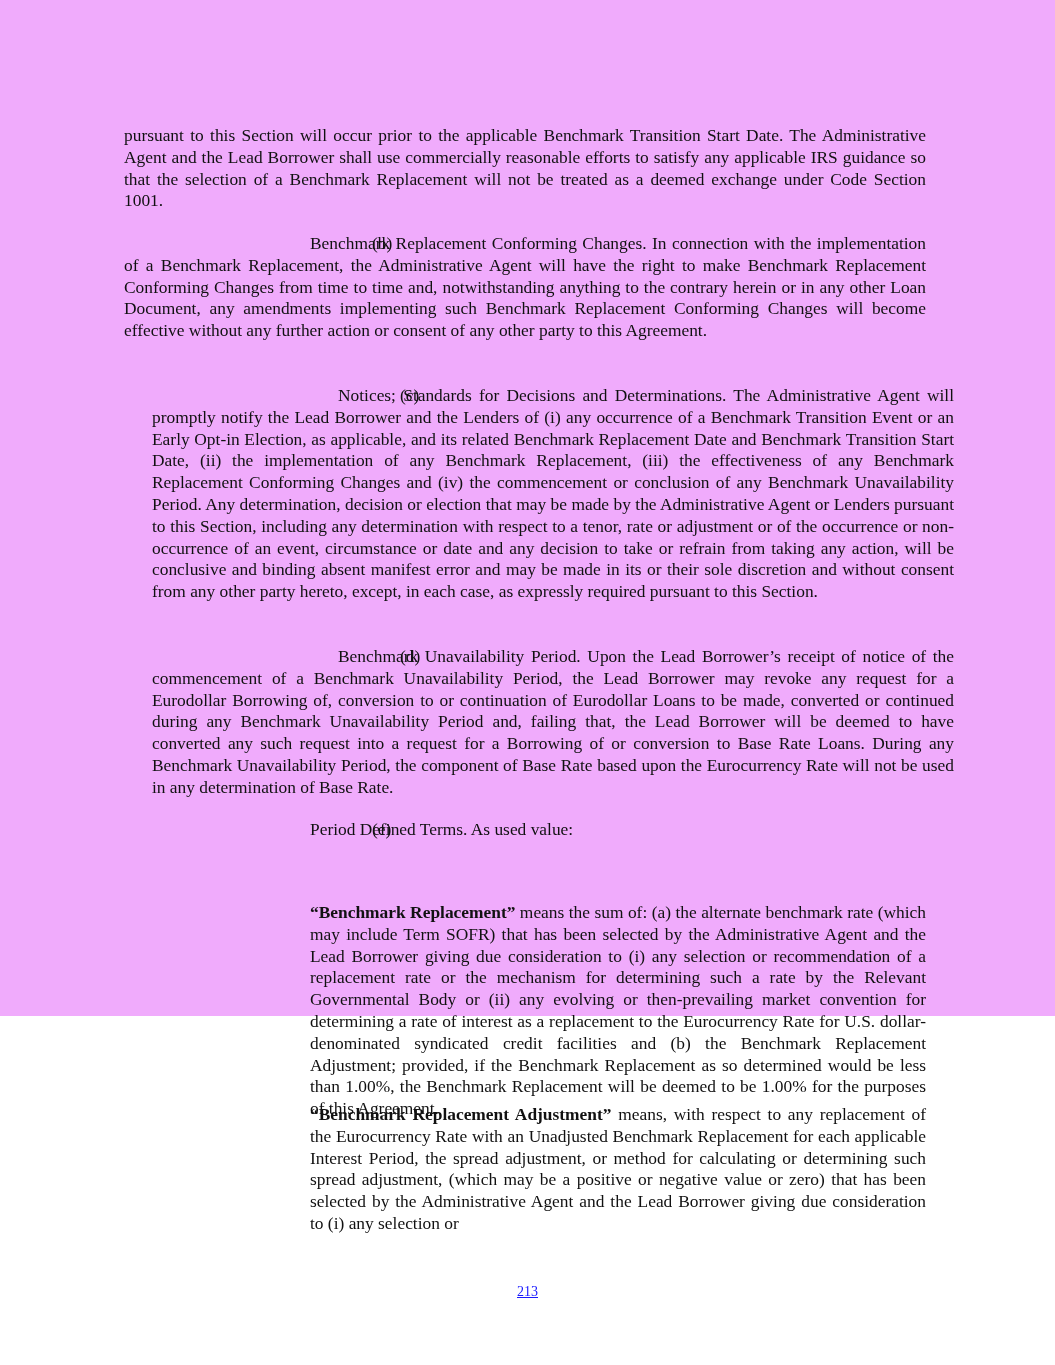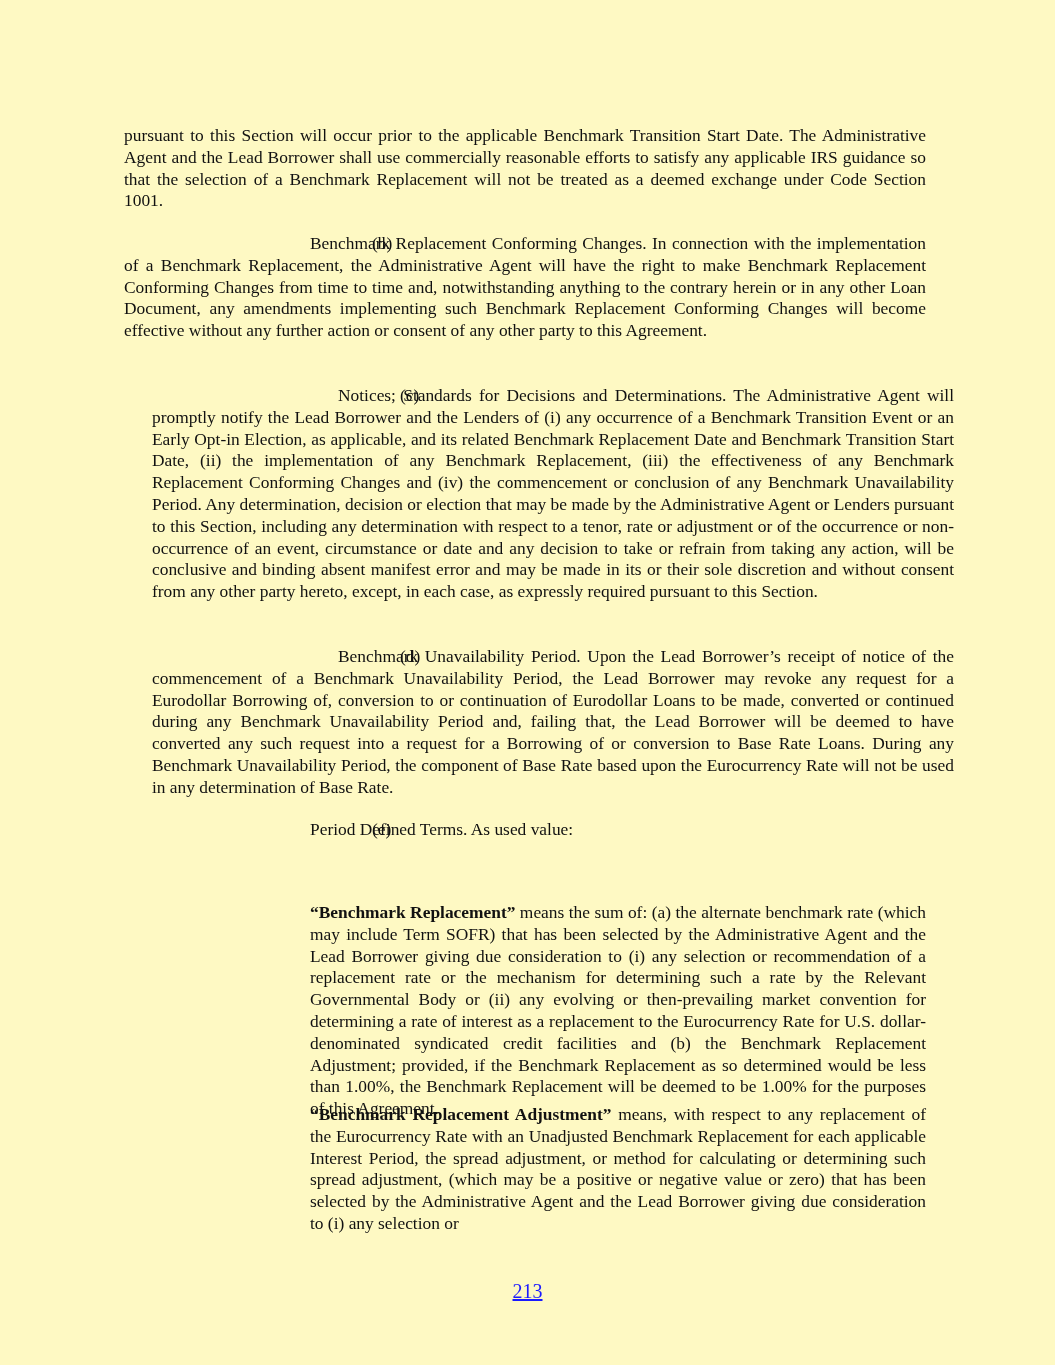--- a/index.html
+++ b/index.html
@@ -1,31 +1,31 @@
 <!DOCTYPE html>
 <html><head>
 <meta charset="utf-8">
 <style>
   html, body { margin: 0; padding: 0; background: #ffffff; }
   body { width: 1055px; height: 1365px; position: relative; overflow: hidden; }
   .page {
-    position: absolute; left: 0; top: 0; width: 1055px; height: 1365px; background: #fef9c3;
+    position: absolute; left: 0; top: 0; width: 1055px; height: 1016px; background: #f0abfc;
     font-family: "Liberation Serif", serif; color: #111; font-size: 17.4px; line-height: 21.8px;
   }
   .block { position: absolute; left: 124px; width: 802px; text-align: justify; }
   .block p { margin: 0; }
   .indent-marker { display: inline-block; width: 62px; }
   .first-indent { text-indent: 124px; }
   .u { }
   .b { font-weight: bold; }
   .sub { position: absolute; left: 310px; width: 616px; text-align: justify; margin-top: 40px; }
   .sub p { margin: 0; }
   .pagenum {
     position: absolute; left: 0; width: 1055px; top: 1281px; text-align: center;
-    font-family: "Liberation Serif", serif; font-size: 20px; color: #1a1aff; text-decoration: underline;
+    font-family: "Liberation Serif", serif; font-size: 14px; color: #1a1aff; text-decoration: underline;
   }
 </style>
 </head>
 <body>
 
 <div class="page">
 
   <div class="block" style="top:125px;">
     <p>pursuant to this Section will occur prior to the applicable Benchmark Transition Start Date.  The Administrative Agent and the Lead Borrower shall use commercially reasonable efforts to satisfy any applicable IRS guidance so that the selection of a Benchmark Replacement will not be treated as a deemed exchange under Code Section 1001.</p>
   </div>

